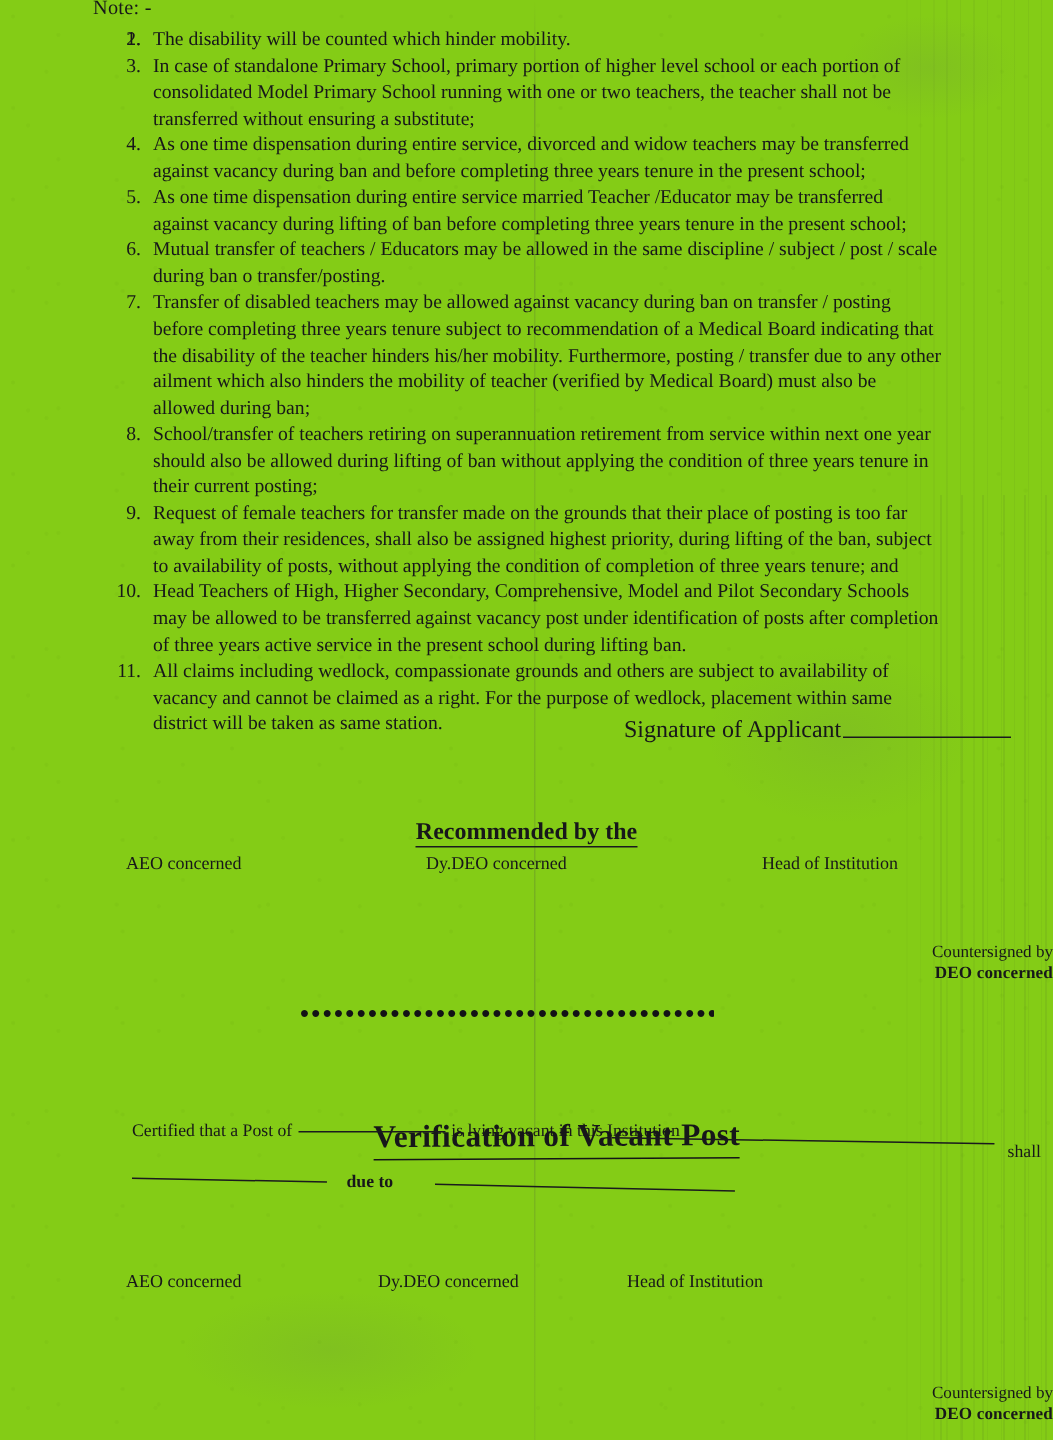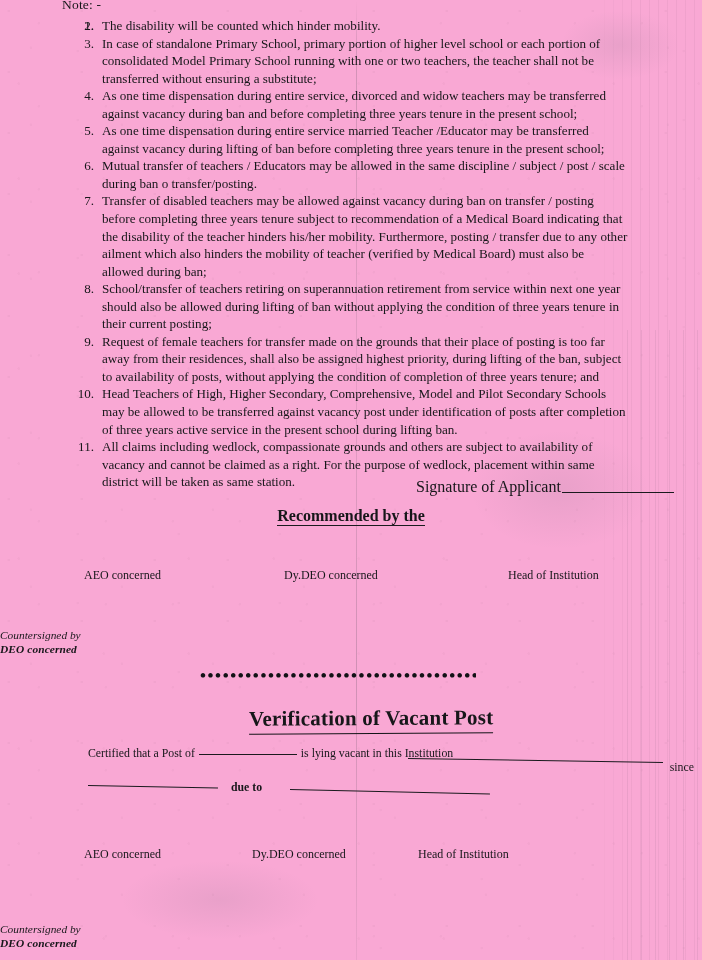--- a/index.html
+++ b/index.html
@@ -5,21 +5,21 @@
   html, body {
     margin: 0;
     padding: 0;
     background: #ffffff;
   }
   #page {
     position: relative;
     width: 702px;
     height: 960px;
     overflow: hidden;
-    background: #f9a8d4;
+    background: #84cc16;
     font-family: "Liberation Serif", "DejaVu Serif", serif;
     color: #17171a;
   }
 
   
   .scan-noise {
     position: absolute;
     inset: 0;
     pointer-events: none;
     background:
@@ -130,20 +130,21 @@
     vertical-align: -1px;
     margin-left: 1px;
   }
 
   .heading {
     position: absolute;
     width: 100%;
     text-align: center;
     font-size: 16px;
     font-weight: bold;
+    margin-top: 39px;
   }
   .heading span {
     border-bottom: 1.4px solid #1a1a1e;
     padding-bottom: 1px;
   }
   .heading-recommended { top: 507px; }
   .heading-verification {
     top: 706px;
     font-size: 21px;
     letter-spacing: .2px;
@@ -170,24 +171,23 @@
   .signers-1 .s2 { left: 284px; }
   .signers-1 .s3 { left: 508px; }
   .signers-2 { top: 847px; }
   .signers-2 .s1 { left: 84px; }
   .signers-2 .s2 { left: 252px; }
   .signers-2 .s3 { left: 418px; }
 
   .countersign {
     position: absolute;
     width: 100%;
-    text-align: left;
+    text-align: right;
     font-size: 11.4px;
     line-height: 14px;
-    font-style: italic;
   }
   .countersign-1 { top: 628px; }
   .countersign-2 { top: 922px; }
   .countersign .l2 { font-weight: bold; letter-spacing: .1px; }
 
   .dotted-sep {
     position: absolute;
     left: 200px;
     top: 672px;
     width: 276px;
@@ -288,21 +288,21 @@
     <div class="dotted-sep">••••••••••••••••••••••••••••••••••••••••••••</div>
 
     <div class="heading heading-verification">
       <span>Verification of Vacant Post</span>
     </div>
 
     <div class="cert-line-1">
       <span>Certified that a Post of</span><span class="rule-a"></span><span>is lying vacant in this Institution</span>
     </div>
     <div class="slope-rule" style="left:408px;top:758px;width:255px;transform:rotate(0.9deg);"></div>
-    <div class="cert-since">since</div>
+    <div class="cert-since">shall</div>
 
     <div class="slope-rule" style="left:88px;top:785px;width:130px;transform:rotate(1.1deg);"></div>
     <div class="cert-dueto">due to</div>
     <div class="slope-rule" style="left:290px;top:789px;width:200px;transform:rotate(1.3deg);"></div>
 
     <div class="signers signers-2">
       <span class="s s1">AEO  concerned</span>
       <span class="s s2">Dy.DEO concerned</span>
       <span class="s s3">Head of Institution</span>
     </div>

